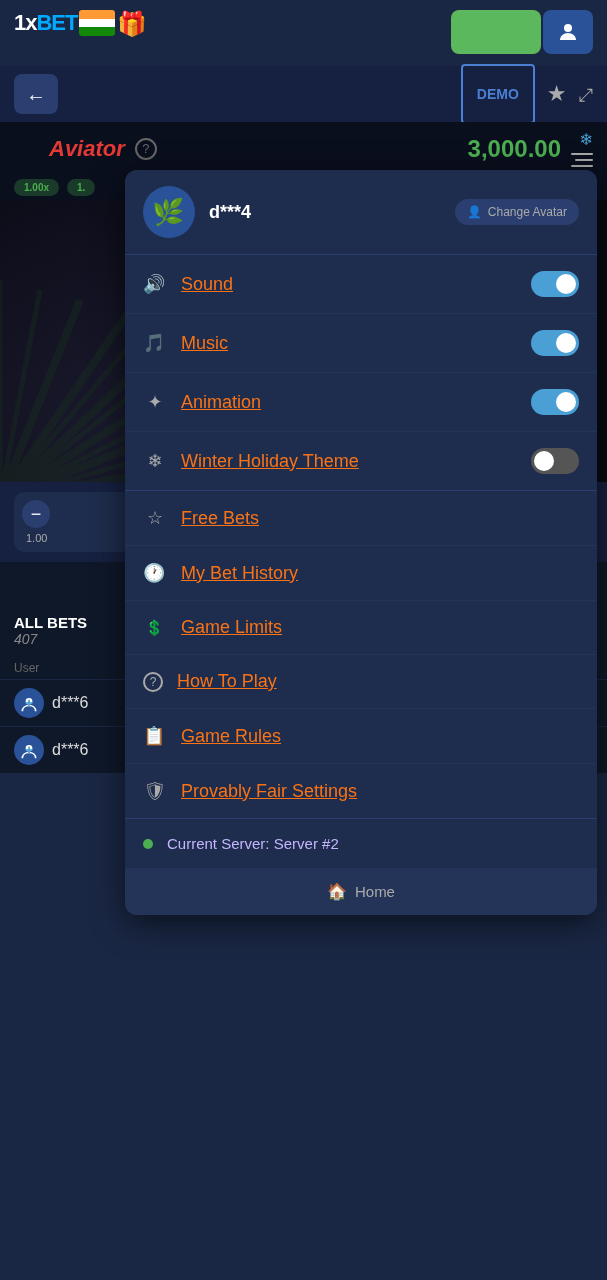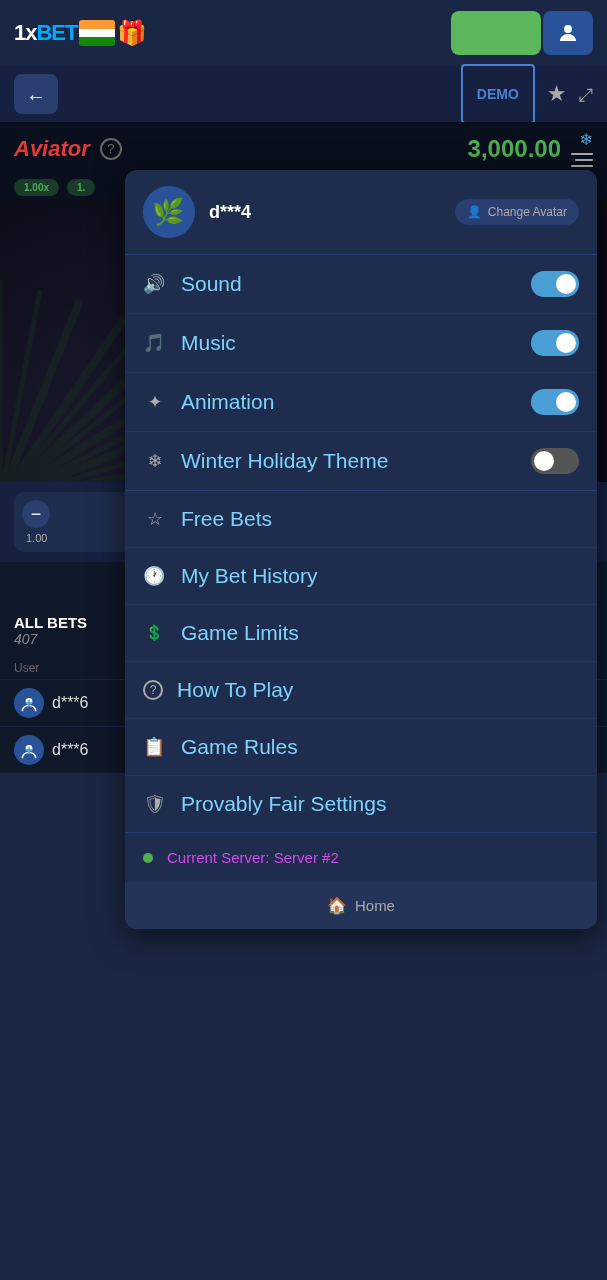--- a/index.html
+++ b/index.html
@@ -9,22 +9,22 @@
       font-family: -apple-system, BlinkMacSystemFont, 'Segoe UI', Arial, sans-serif;
       background: #1a2744;
       position: relative;
       overflow-x: hidden;
     }
 
     
     .header {
       background: #1a2744;
       display: flex;
-      align-items: center;
-      padding: 0 14px;
+      align-items: flex-start;
+      padding: 10px 14px;
       gap: 2px;
       height: 66px;
     }
     .logo-1xbet {
       font-size: 22px;
       font-weight: 900;
       color: white;
       letter-spacing: -1px;
     }
     .logo-1xbet span { color: #00aaff; }
@@ -107,20 +107,21 @@
       display: flex;
       align-items: center;
       padding: 8px 14px;
       gap: 10px;
     }
     .aviator-logo {
       font-size: 22px;
       font-style: italic;
       font-weight: 900;
       color: #e53935;
+      margin-left: 35px;
     }
     .help-circle {
       width: 22px; height: 22px;
       border-radius: 50%;
       border: 2px solid #666;
       color: #666;
       font-size: 13px;
       display: flex; align-items: center; justify-content: center;
     }
     .balance-display {
@@ -347,23 +348,24 @@
       border-bottom: 1px solid #243358;
     }
     .menu-item:last-child { border-bottom: none; }
     .menu-item-icon {
       font-size: 18px;
       color: #aaa;
       width: 24px;
       text-align: center;
     }
     .menu-item-label {
-      color: #7dd3fc;
-      font-size: 21px;
+      color: #f97316;
+      font-size: 18px;
       flex: 1;
+      text-decoration: underline;
     }
     .toggle-switch {
       width: 48px; height: 26px;
       border-radius: 13px;
       position: relative;
       cursor: pointer;
       border: none;
     }
     .toggle-switch.on { background: #4a9fd4; }
     .toggle-switch.off { background: #555; }
@@ -387,21 +389,21 @@
       align-items: center;
       padding: 16px 18px;
       gap: 14px;
     }
     .server-dot {
       width: 10px; height: 10px;
       border-radius: 50%;
       background: #4caf50;
     }
     .server-label {
-      color: #d946ef;
+      color: #c4b5fd;
       font-size: 15px;
     }
 
     .menu-home-section {
       background: #243358;
       display: flex;
       align-items: center;
       justify-content: center;
       padding: 14px;
       gap: 8px;

